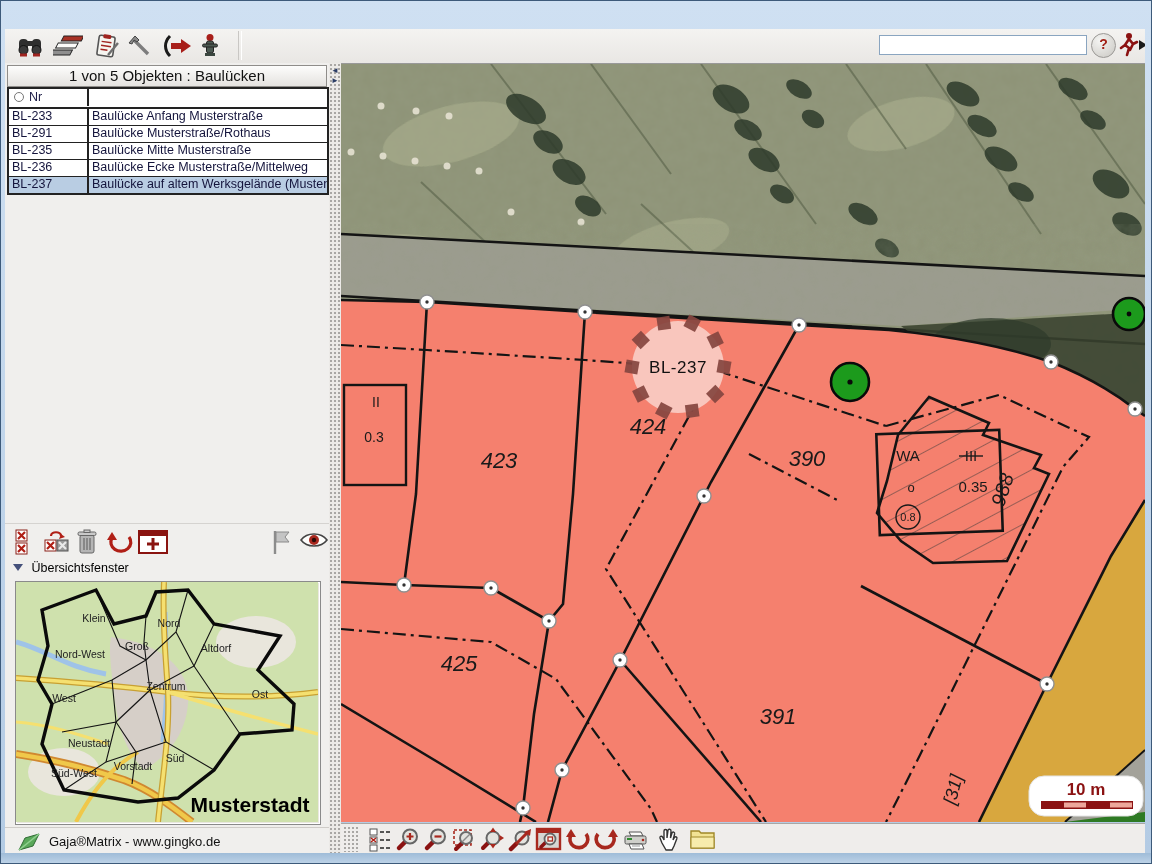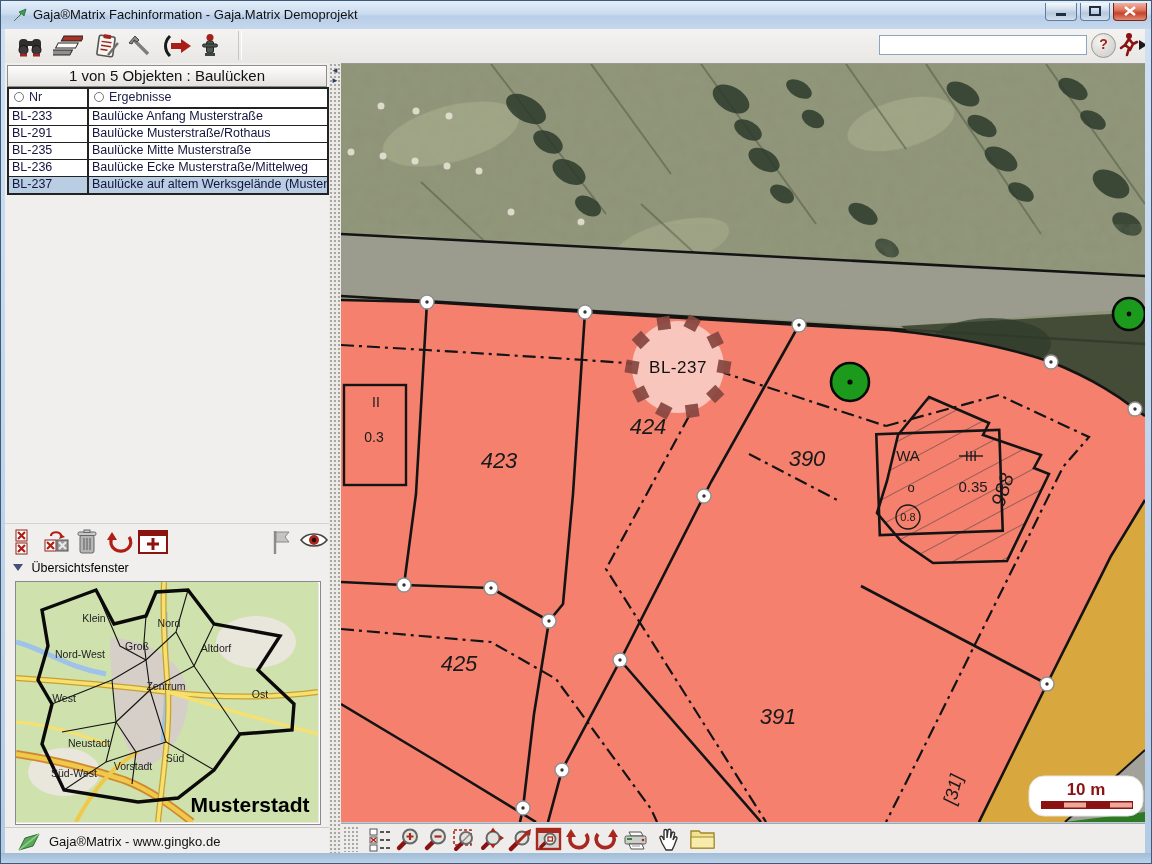--- a/index.html
+++ b/index.html
@@ -32,21 +32,21 @@
   
   #left-panel{position:absolute;left:4px;top:62px;width:324px;height:790px;background:#f0efed;}
   #list-header{position:absolute;left:2px;top:2px;width:318px;height:20px;
     background:linear-gradient(180deg,#fdfdfc,#e4e2df);border:1px solid #8f8d8a;
     font-size:15px;color:#111;text-align:center;line-height:19px;}
   #result-table{position:absolute;left:2px;top:24px;width:318px;border:2px solid #222;background:#fff;}
   .trow{display:flex;height:16px;line-height:15px;font-size:12.5px;color:#14143c;border-bottom:1px solid #222;}
   .trow:last-child{border-bottom:none;}
   .trow .c1{width:80px;border-right:2px solid #222;padding-left:3px;box-sizing:border-box;overflow:hidden;}
   .trow .c2{flex:1;padding-left:3px;overflow:hidden;white-space:nowrap;border-radius:6px;}
-  .trow.head{height:18px;line-height:17px;border-bottom:2px solid #222;color:#20204a;}
+  .trow.head{height:18px;line-height:17px;border-bottom:2px solid #222;color:#20204a;flex-direction:column;}
   .trow.head .radio{display:inline-block;width:8px;height:8px;border:1px solid #777;border-radius:50%;
     margin-right:5px;margin-left:2px;background:#fff;vertical-align:-1px;}
   .trow.selected{background:#b9cde3;}
   
   #action-row{position:absolute;left:0;top:460px;width:324px;height:36px;border-top:1px solid #d5d3d0;}
   #action-row .abtn{position:absolute;top:4px;width:28px;height:28px;}
   
   #ov-toggle{position:absolute;left:8px;top:498px;font-size:12.5px;color:#000000;height:16px;}
   #ov-toggle .tri{display:inline-block;width:0;height:0;border-left:5px solid transparent;border-right:5px solid transparent;
     border-top:7px solid #44507a;margin-right:5px;vertical-align:1px;}
@@ -72,41 +72,20 @@
   #frame-b{left:0;top:852px;width:1152px;height:12px;background:linear-gradient(180deg,#9fbcd8,#c2d6ea);}
   #frame-l{left:0;top:28px;width:4px;height:824px;}
   svg{display:block;}
   text{font-family:"Liberation Sans","DejaVu Sans",sans-serif;}
 </style>
 </head>
 <body>
 
 <div id="app">
 
-  <div id="titlebar">
-    <svg style="position:absolute;left:12px;top:7px" width="16" height="14" viewBox="0 0 16 14">
-      <path d="M1,13 L8,6 L6,4 L13,1 L11,8 L9,6" fill="#3f9a4f" stroke="#2a6b36" stroke-width="0.8"></path>
-    </svg>
-    <span class="title">Gaja®Matrix Fachinformation - Gaja.Matrix Demoprojekt</span>
-    <div class="winbtn" id="btn-min">
-      <svg width="30" height="16" viewBox="0 0 30 16">
-          <rect x="10" y="10" width="10" height="3" fill="#1e2e44"></rect>
-        </svg>
-    </div>
-    <div class="winbtn" id="btn-max">
-      <svg width="28" height="16" viewBox="0 0 28 16">
-          <rect x="9" y="4" width="10" height="8" fill="none" stroke="#1e2e44" stroke-width="2"></rect>
-        </svg>
-    </div>
-    <div class="winbtn" id="btn-close">
-      <svg width="32" height="16" viewBox="0 0 32 16">
-          <path d="M11,4 L21,12 M21,4 L11,12" stroke="#fff" stroke-width="2.4"></path>
-        </svg>
-    </div>
-  </div>
 
   <div id="main-toolbar">
     <div class="tbtn" style="left:8px">
       <svg width="28" height="24" viewBox="0 0 28 24">
         <rect x="3" y="5" width="9" height="12" rx="4" fill="#2e2e2e"></rect>
           <rect x="16" y="5" width="9" height="12" rx="4" fill="#2e2e2e"></rect>
         <rect x="11" y="7" width="6" height="5" fill="#2e2e2e"></rect>
         <circle cx="7.5" cy="16" r="4.5" fill="#3a3a3a" stroke="#111"></circle>
           <circle cx="20.5" cy="16" r="4.5" fill="#3a3a3a" stroke="#111"></circle>
         <rect x="4" y="19.5" width="7" height="3" fill="#a02420"></rect>

